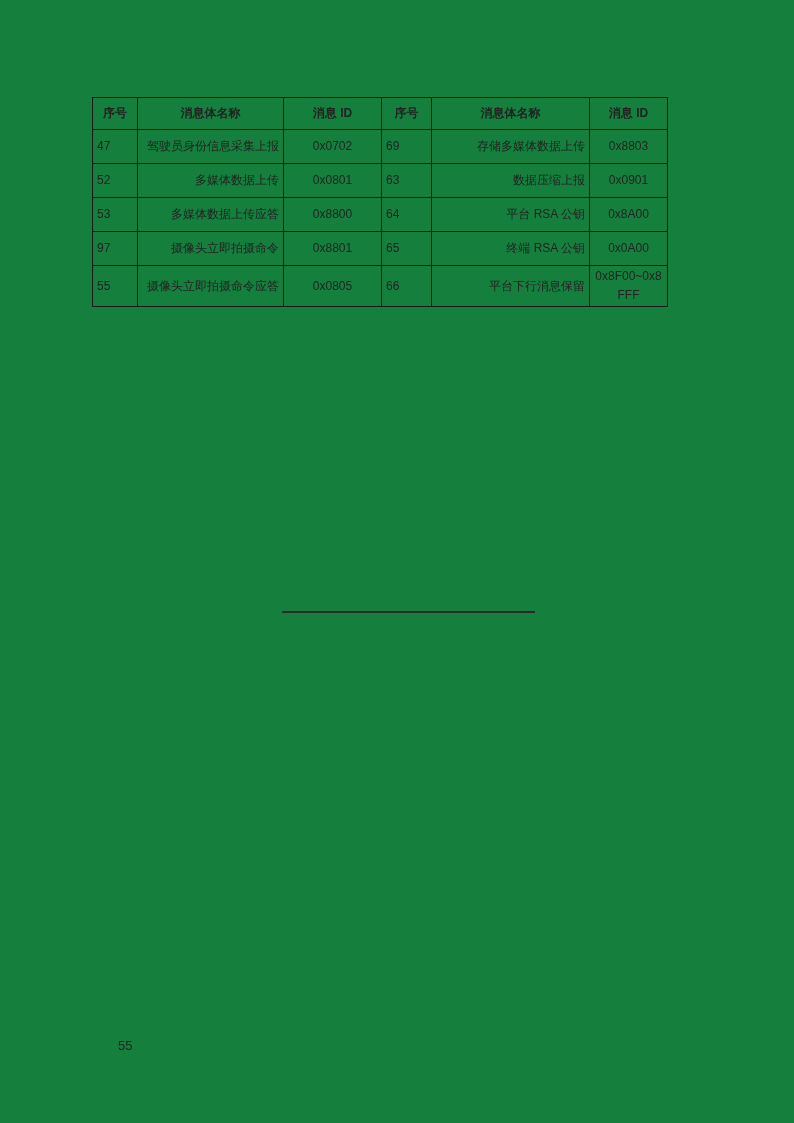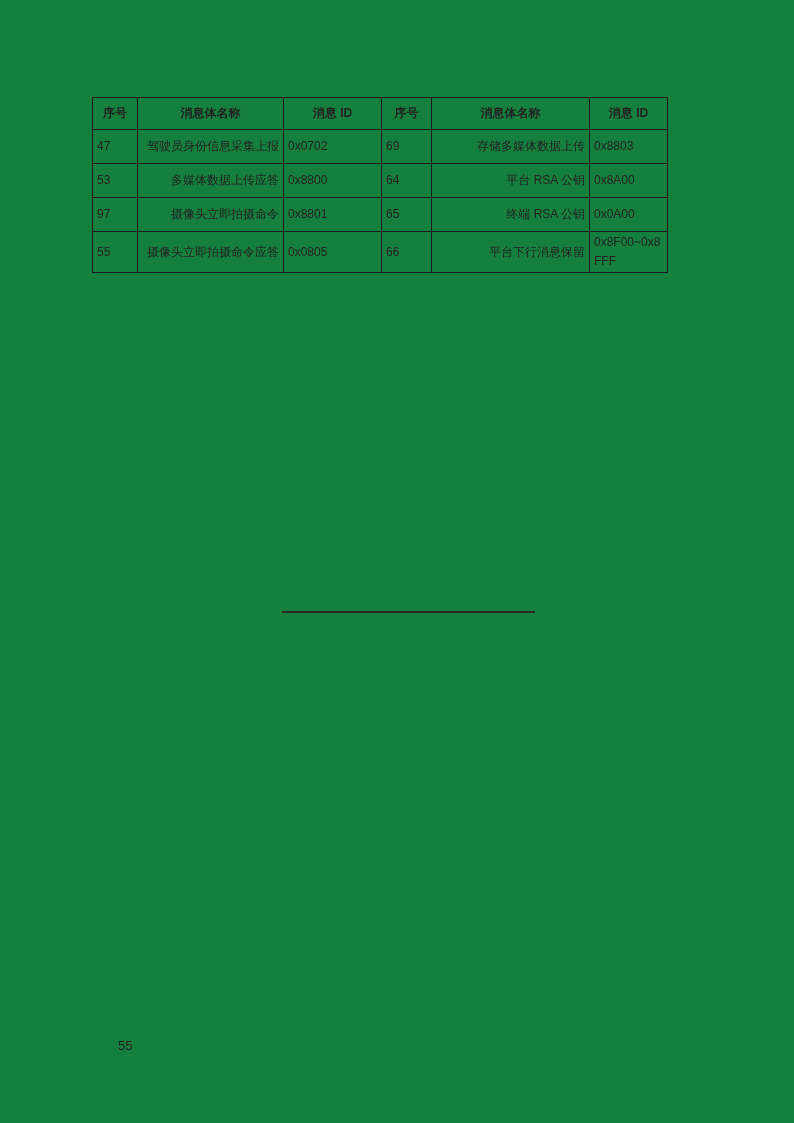--- a/index.html
+++ b/index.html
@@ -41,20 +41,21 @@
   .msg-table td {
     height: 31px;
   }
   .c-no  { text-align: left; }
   .c-name {
     text-align: right;
     padding-left: 8px;
     padding-right: 2px;
   }
   .c-id {
+    text-align: center;
     word-break: break-all;
   }
   .thick { border-left: 2px solid #1a1a1a; }
   .sep-line {
     position: absolute;
     left: 282px;
     top: 611px;
     width: 253px;
     height: 2px;
     background: #2a2a2a;
@@ -98,20 +99,28 @@
     <td class="c-id">0x0702</td>
     <td class="c-no thick">69</td>
     <td class="c-name">存储多媒体数据上传</td>
     <td class="c-id">0x8803</td>
   </tr>
 
 
 
 
 
+  <tr>
+    <td class="c-no">52</td>
+    <td class="c-name">多媒体数据上传</td>
+    <td class="c-id">0x0801</td>
+    <td class="c-no thick">63</td>
+    <td class="c-name">数据压缩上报</td>
+    <td class="c-id">0x0901</td>
+  </tr>
 
   <tr>
     <td class="c-no">53</td>
     <td class="c-name">多媒体数据上传应答</td>
     <td class="c-id">0x8800</td>
     <td class="c-no thick">64</td>
     <td class="c-name">平台 RSA 公钥</td>
     <td class="c-id">0x8A00</td>
   </tr>
 

